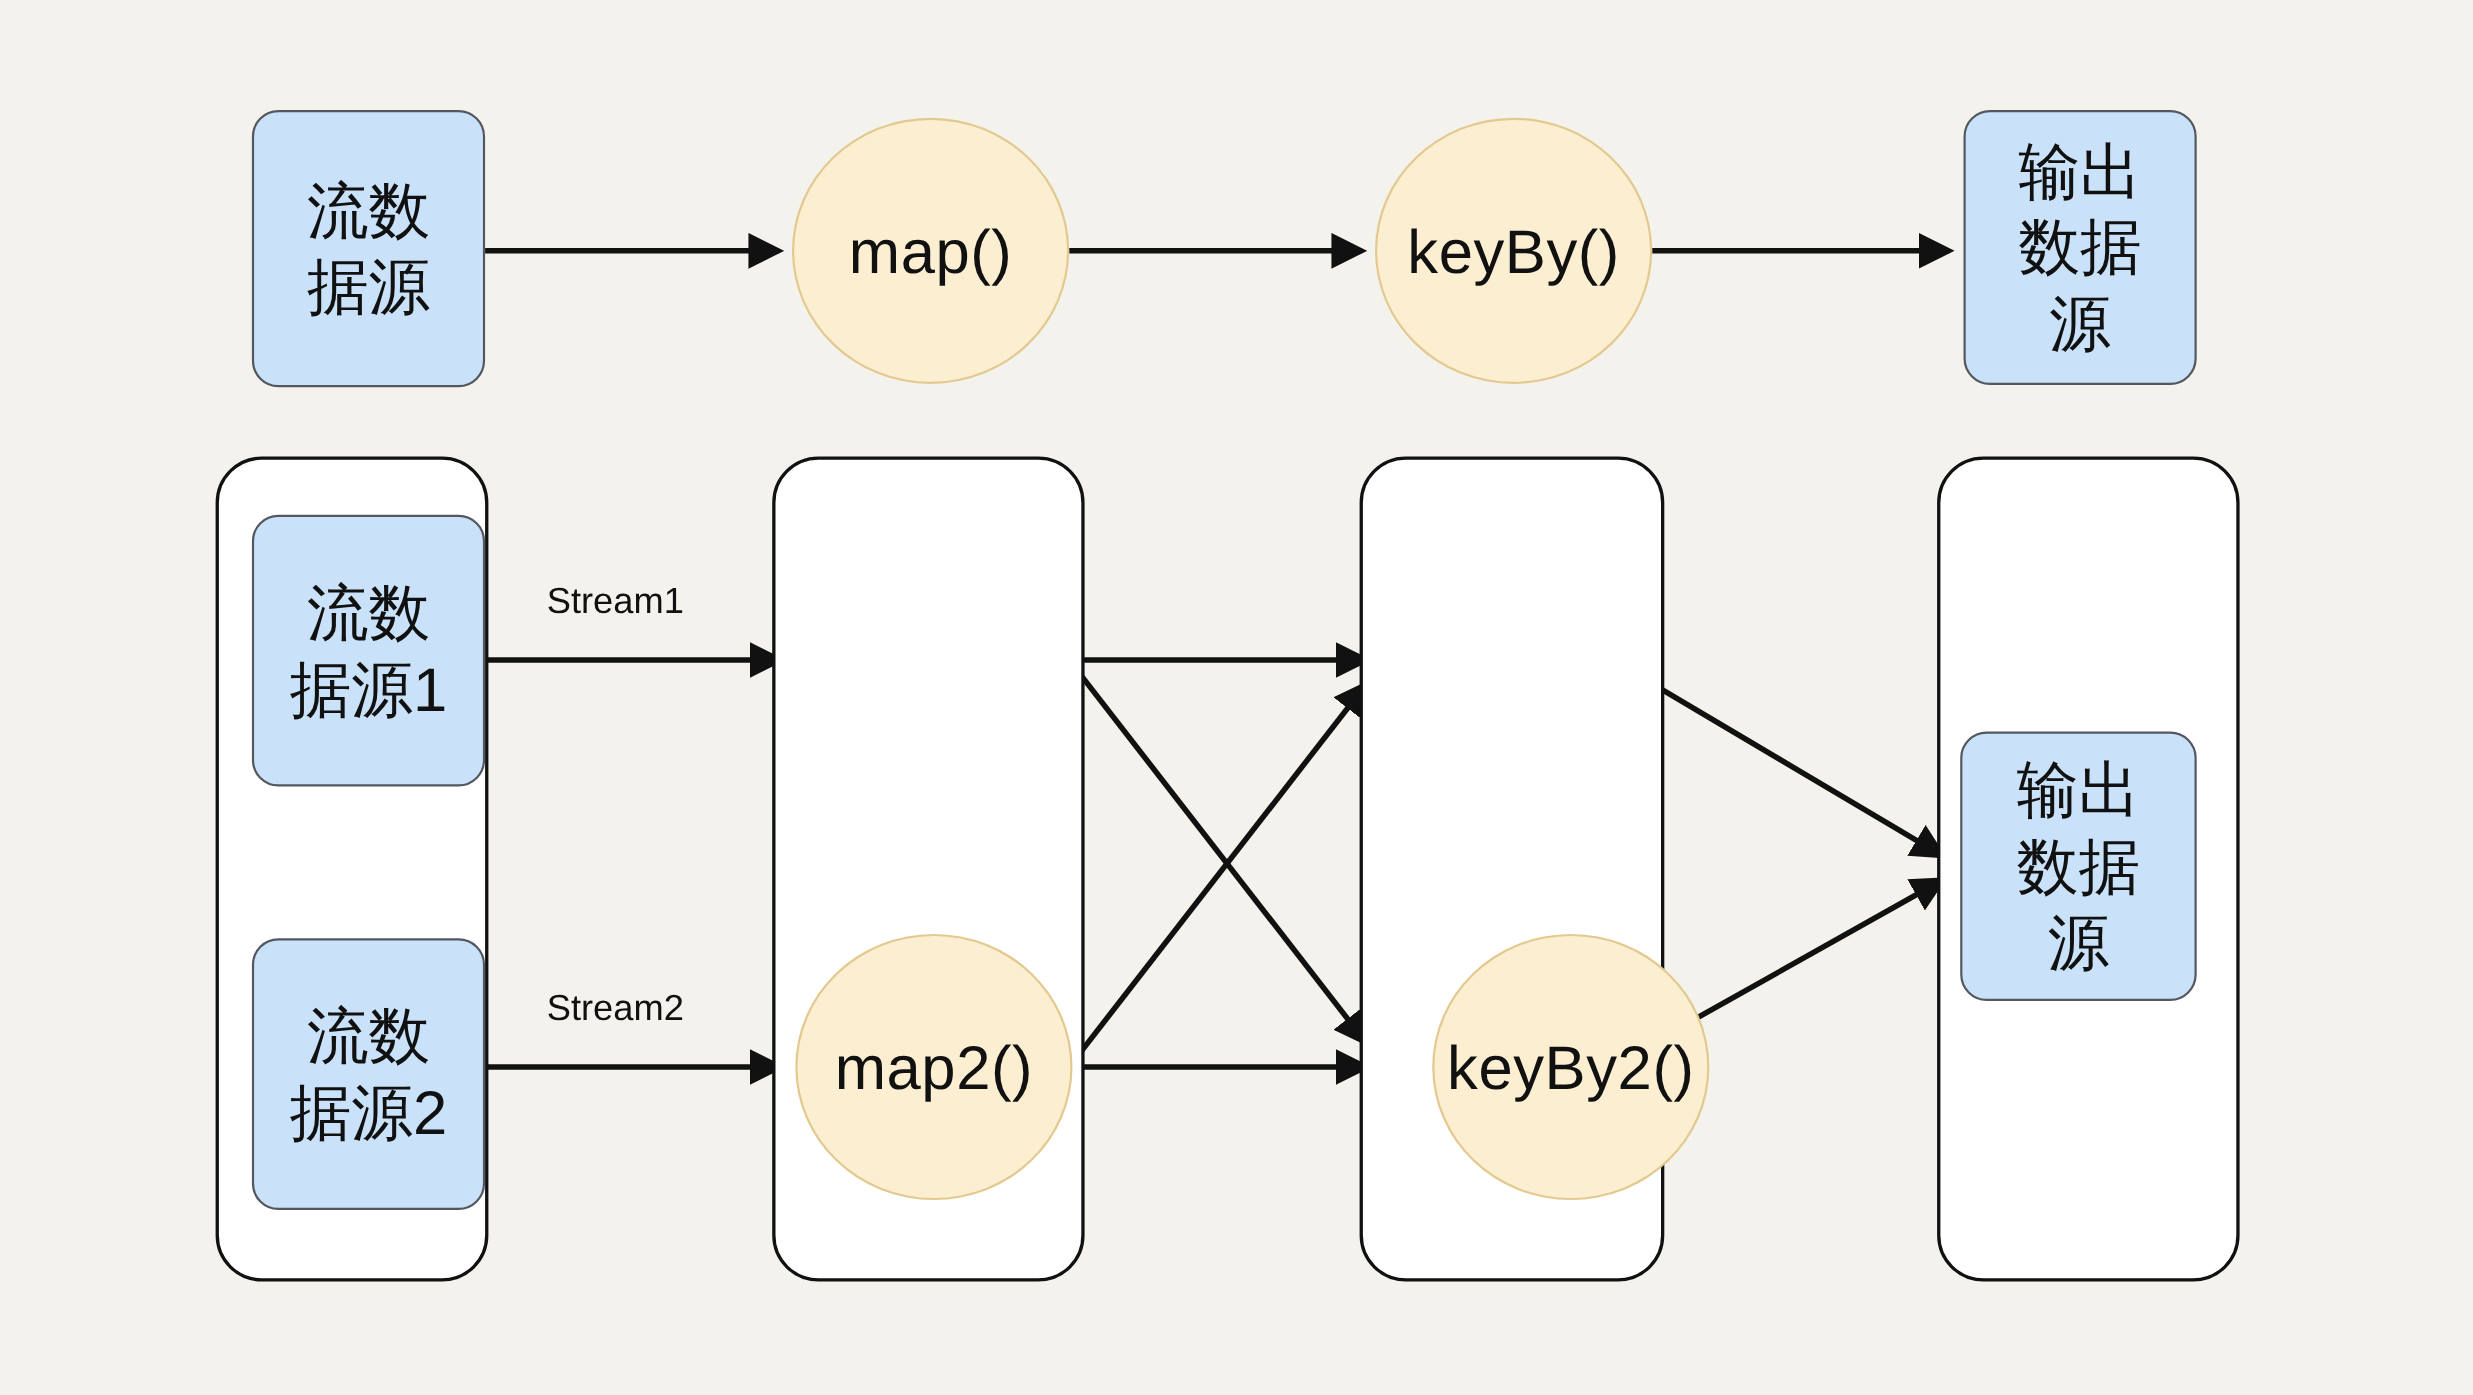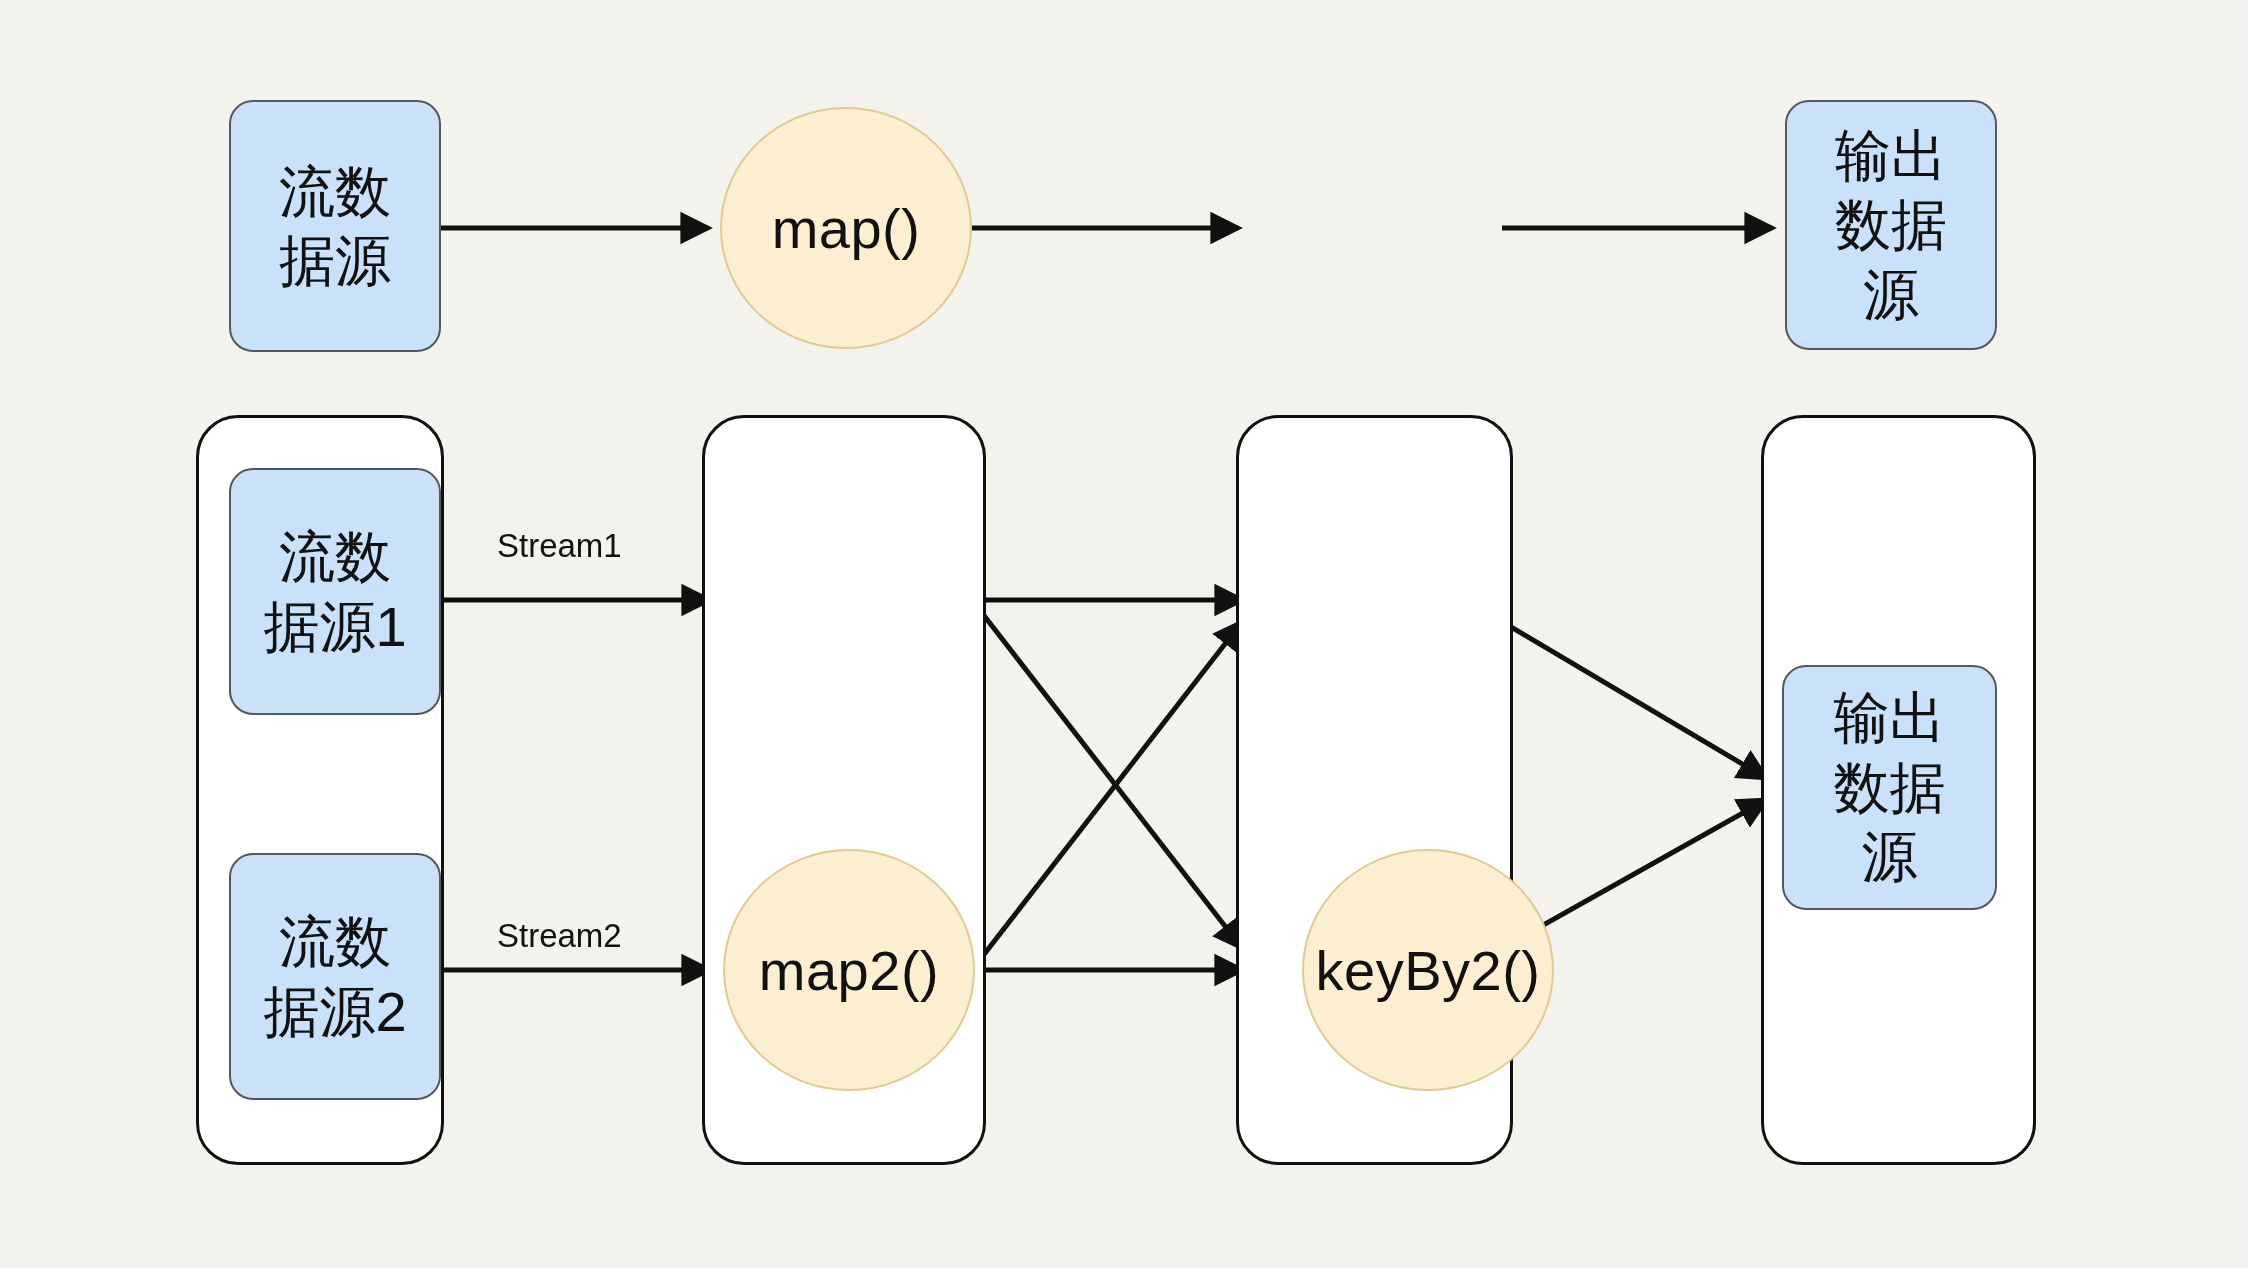--- a/index.html
+++ b/index.html
@@ -93,20 +93,23 @@
 
   <div class="node rect-node" style="left:229px;top:100px;width:212px;height:252px;">
     <span class="node-label">流数
 据源</span>
   </div>
 
   <div class="node circle-node" style="left:720px;top:107px;width:252px;height:242px;">
     <span class="fn-label">map()</span>
   </div>
 
+  <div class="node circle-node" style="left:1250px;top:107px;width:252px;height:242px;">
+    <span class="fn-label">keyBy()</span>
+  </div>
 
   <div class="node rect-node" style="left:1785px;top:100px;width:212px;height:250px;">
     <span class="node-label">输出
 数据
 源</span>
   </div>
 
   <div class="group-box" style="left:196px;top:415px;width:248px;height:750px;"></div>
   <div class="group-box" style="left:702px;top:415px;width:284px;height:750px;"></div>
   <div class="group-box" style="left:1236px;top:415px;width:277px;height:750px;"></div>
@@ -115,21 +118,21 @@
   <div class="node rect-node" style="left:229px;top:468px;width:212px;height:247px;">
     <span class="node-label">流数
 据源1</span>
   </div>
   <div class="node rect-node" style="left:229px;top:853px;width:212px;height:247px;">
     <span class="node-label">流数
 据源2</span>
   </div>
 
   <div class="stream-label" style="left:497px;top:527px;">Stream1</div>
-  <div class="stream-label" style="left:497px;top:897px;margin-top:20px;">Stream2</div>
+  <div class="stream-label" style="left:497px;top:897px;">Stream2</div>
 
   <div class="node circle-node" style="left:723px;top:849px;width:252px;height:242px;">
     <span class="fn-label">map2()</span>
   </div>
 
   <div class="node circle-node" style="left:1302px;top:849px;width:252px;height:242px;">
     <span class="fn-label">keyBy2()</span>
   </div>
 
   <div class="node rect-node" style="left:1782px;top:665px;width:215px;height:245px;">

